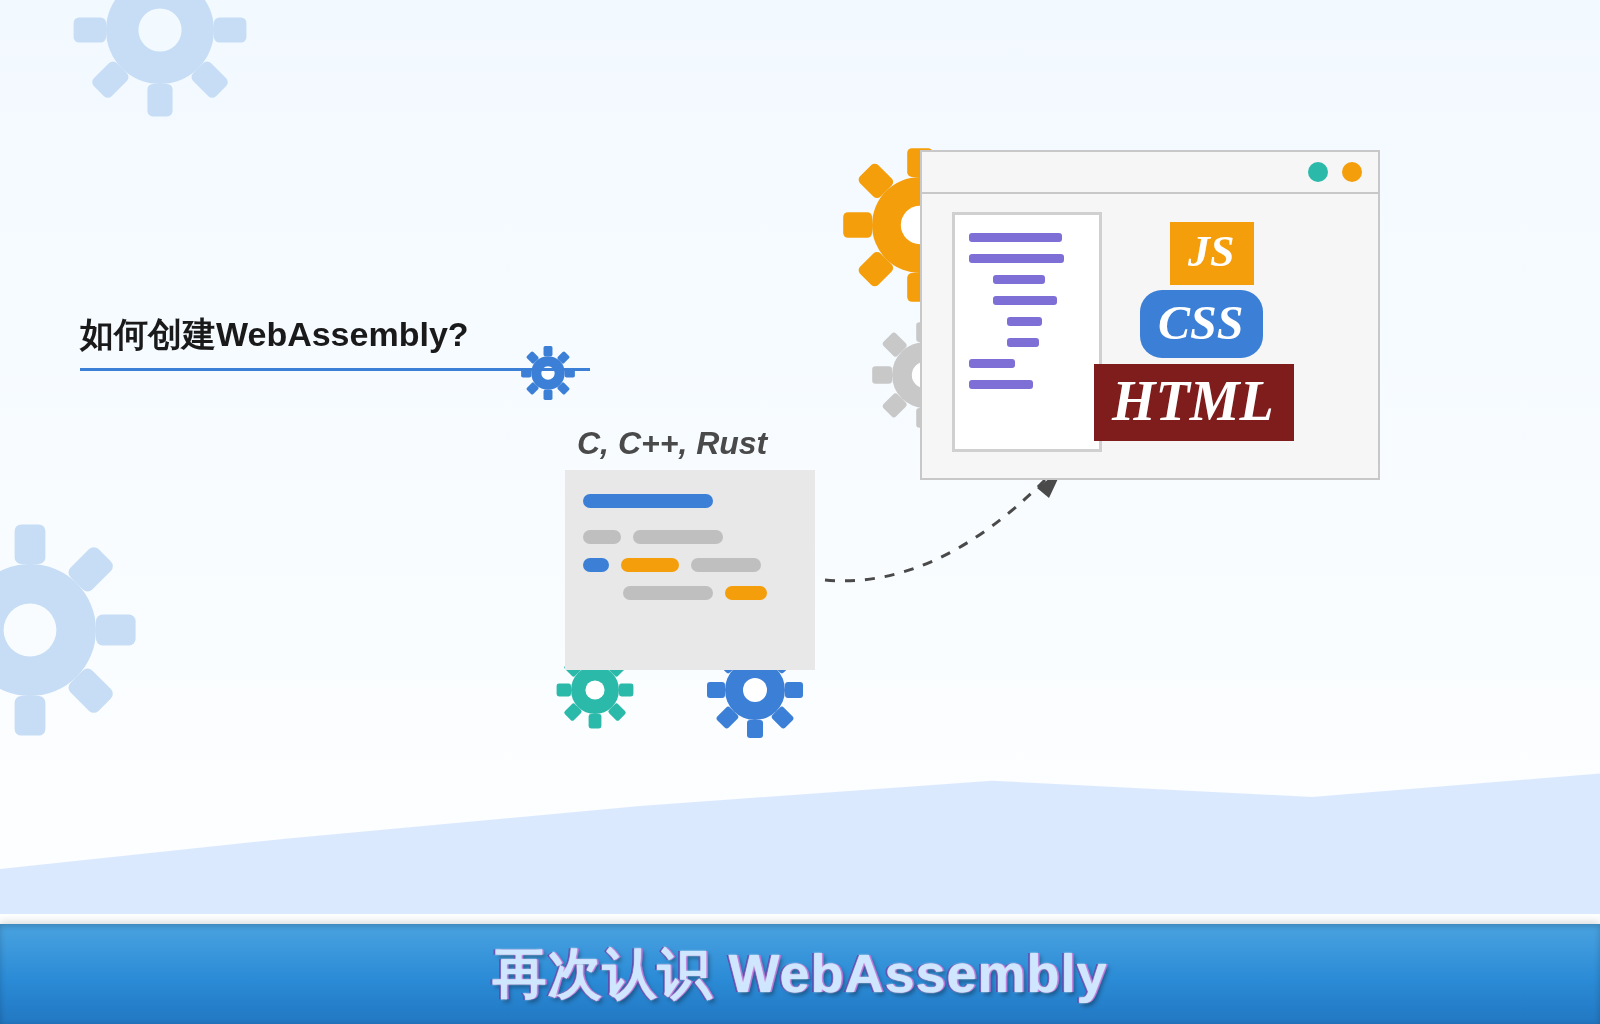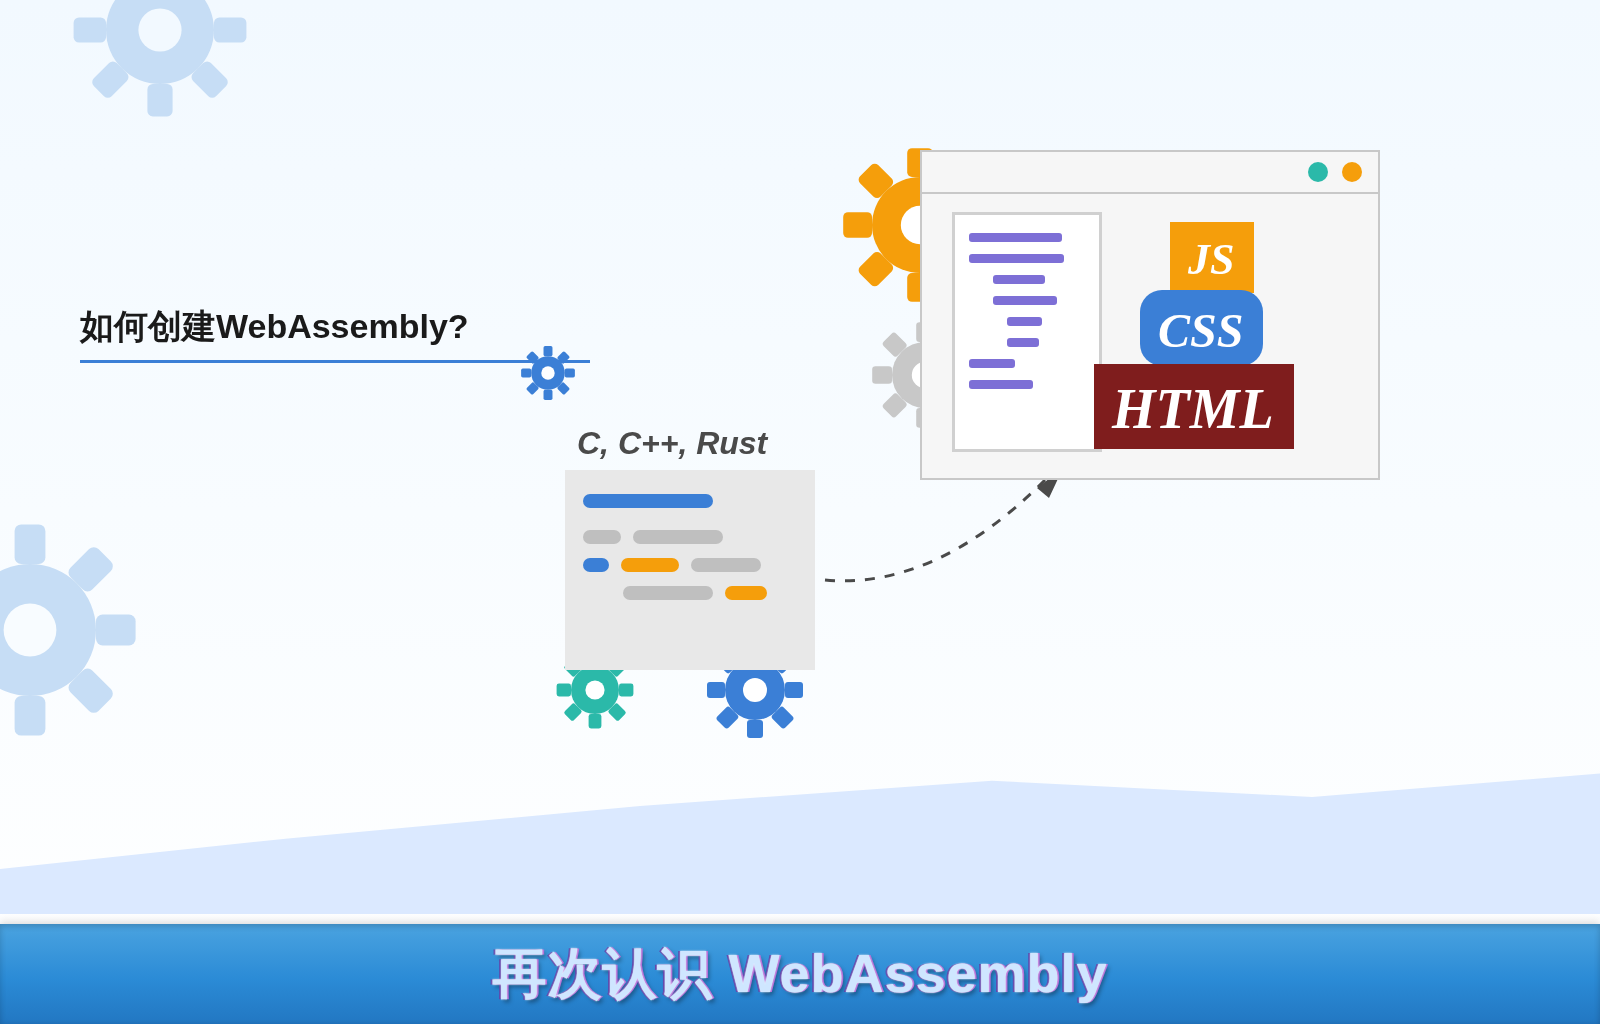--- a/index.html
+++ b/index.html
@@ -20,21 +20,21 @@
   .gear-left { top: 520px; left: -80px; }
   .gear-small-blue { top: 345px; left: 520px; }
   .gear-orange { top: 145px; left: 840px; }
   .gear-gray { top: 320px; left: 870px; }
   .gear-bottom-teal { top: 650px; left: 555px; }
   .gear-bottom-blue { top: 640px; left: 705px; }
 
   
   .title-block {
     position: absolute;
-    top: 304px;
+    top: 312px;
     left: 80px;
     width: 490px;
   }
   .title-text {
     font-size: 34px;
     font-weight: 900;
     color: #1a1a1a;
     letter-spacing: 0px;
     margin-bottom: 10px;
   }
@@ -102,21 +102,21 @@
     background: #ffffff;
     padding: 18px 14px;
   }
   .doc-line { height: 9px; background: #7d6fd6; margin-bottom: 12px; border-radius: 3px; }
 
   .tag {
     position: absolute;
     color: #fff;
     font-style: italic;
     font-weight: 700;
-    padding: 12px 20px 6px 18px;
+    padding: 4px 20px 6px 18px;
     font-size: 44px;
     line-height: 1.2;
     font-family: Georgia, 'Times New Roman', serif;
   }
   .tag-js   { background: #f59e0b; top: 222px; left: 1170px; }
   .tag-css  { background: #3b7fd6; top: 290px; left: 1140px; font-size: 48px; border-radius: 22px; }
   .tag-html { background: #7f1d1d; top: 364px; left: 1094px; font-size: 56px; }
 
   
   .arrow {

